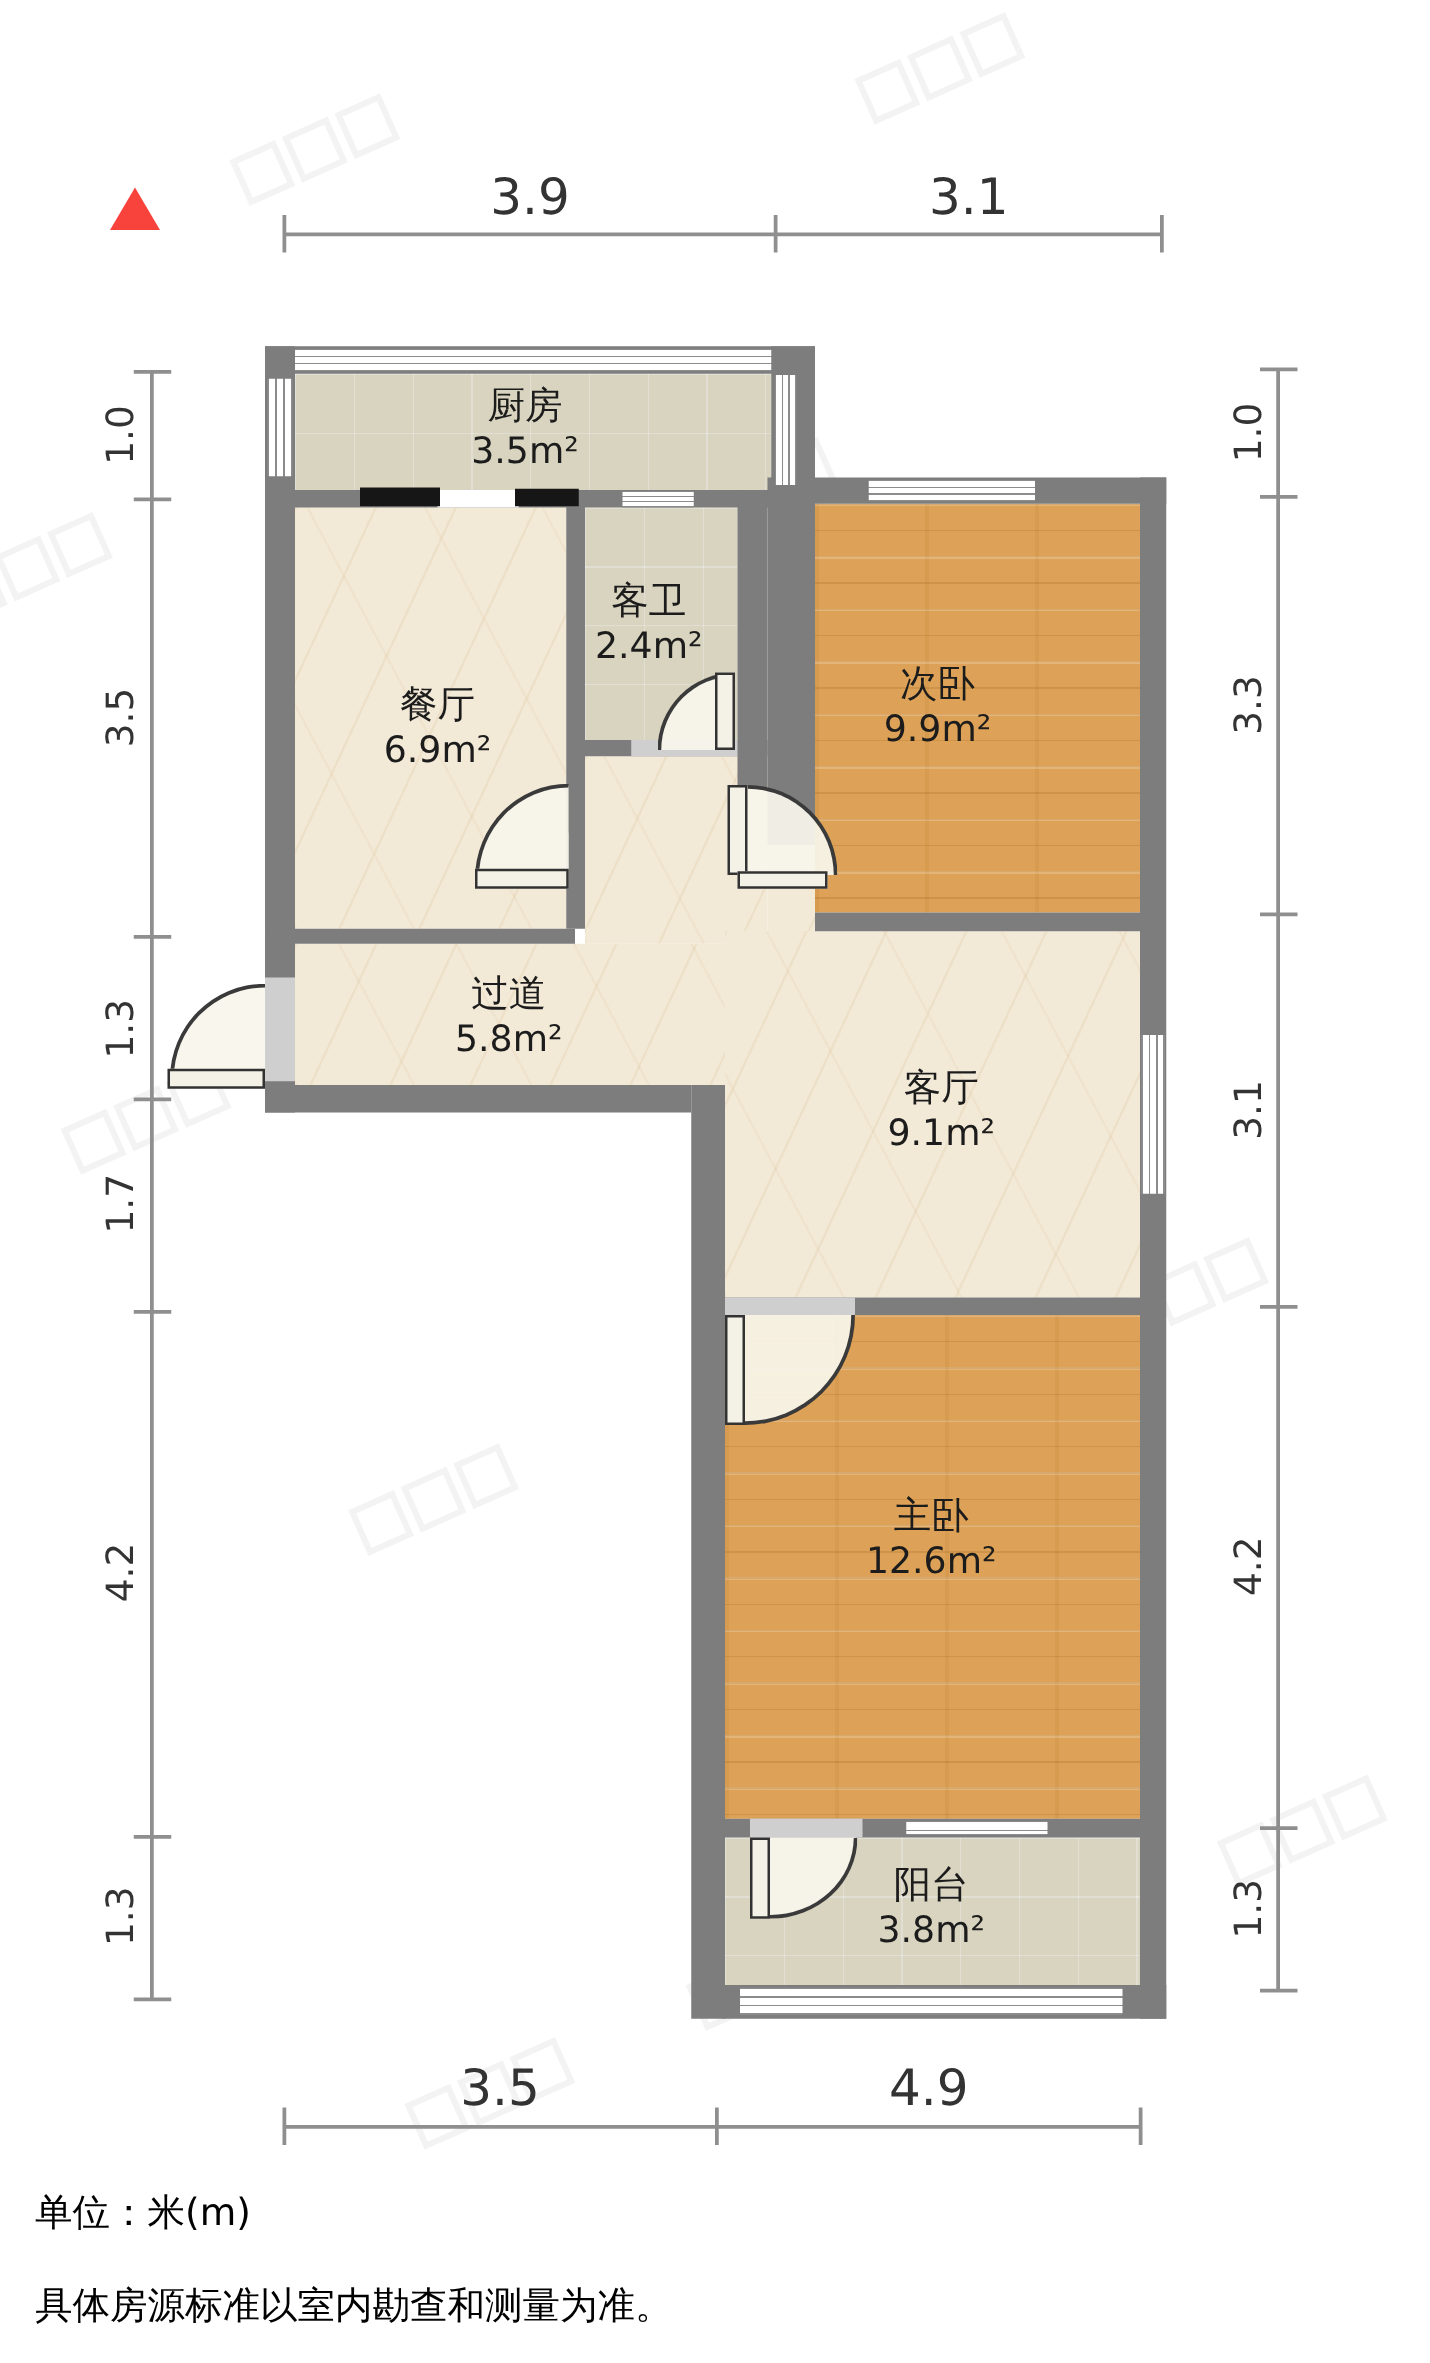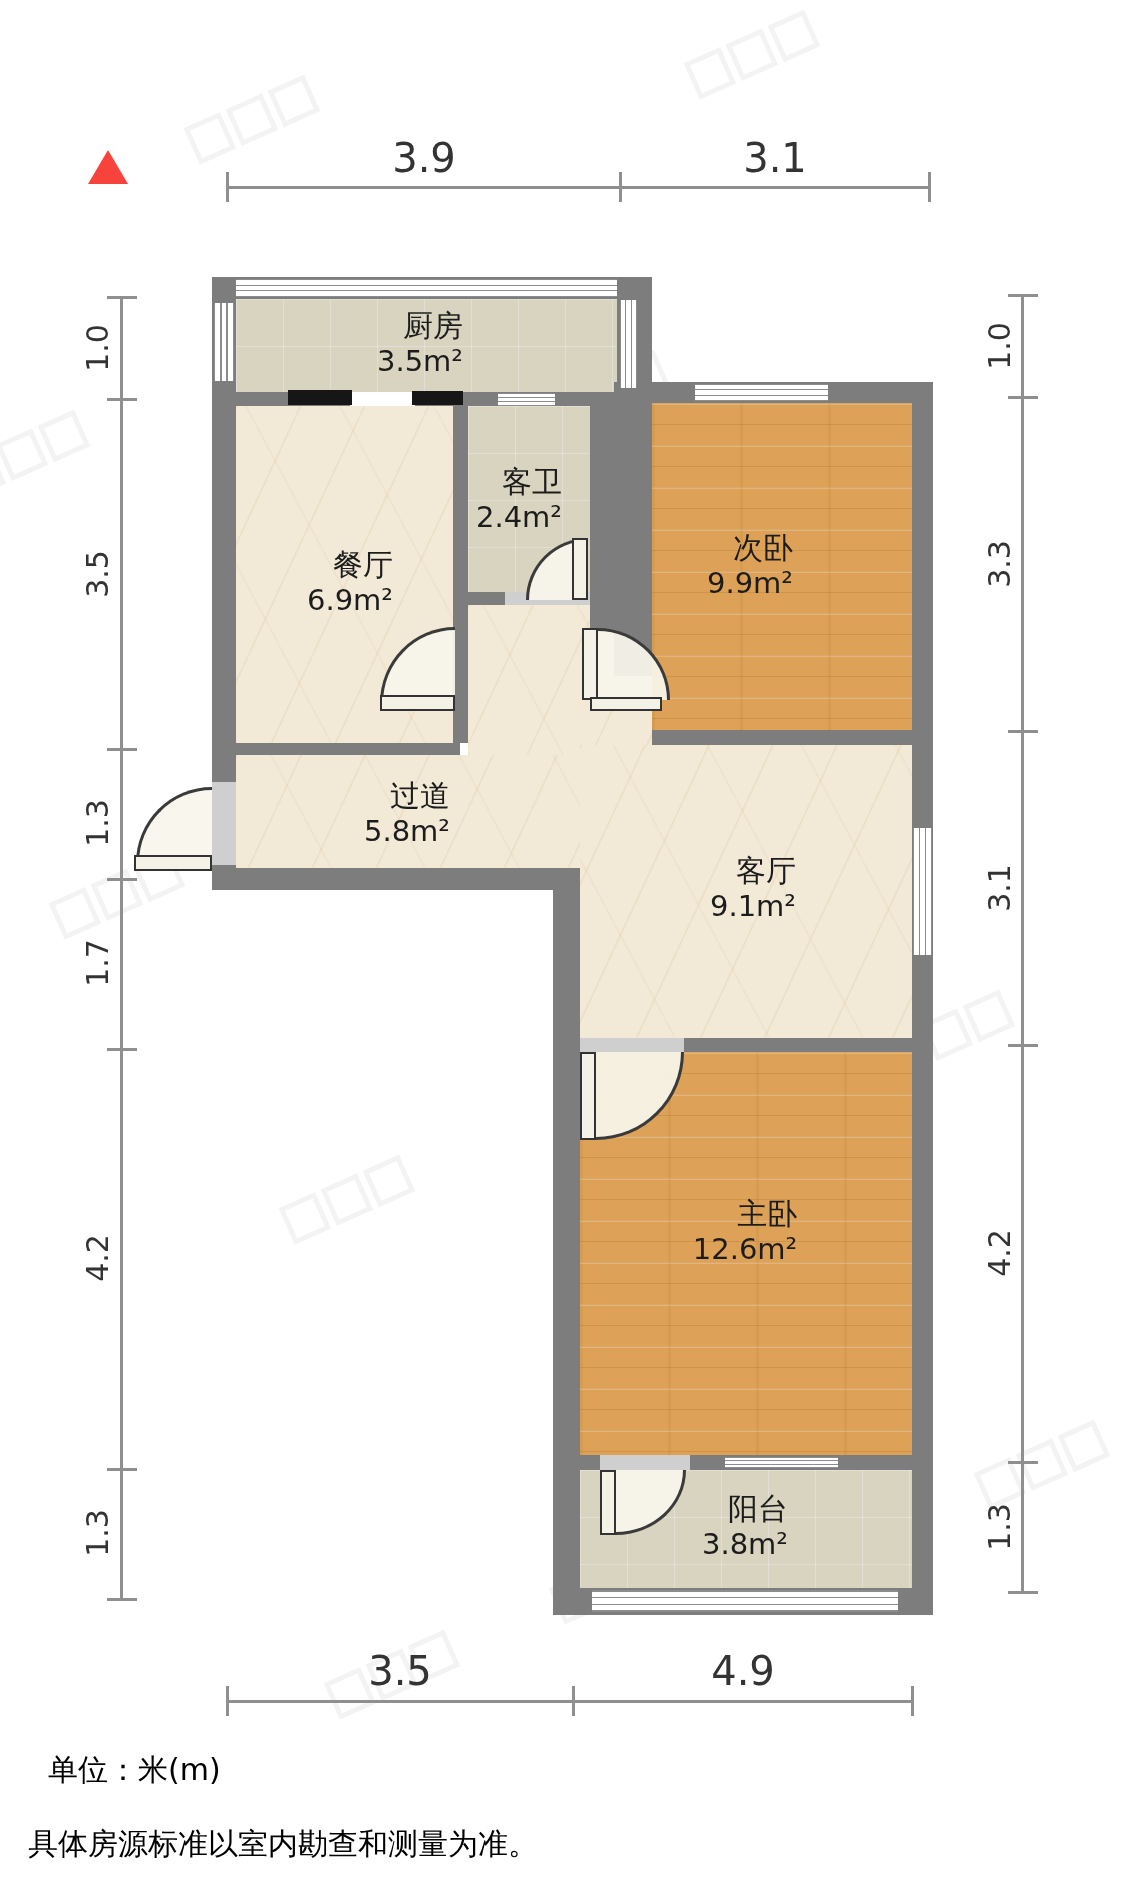--- a/index.html
+++ b/index.html
@@ -34,21 +34,21 @@
   .leaf{position:absolute;background:#f4f1e6;border:2px solid #333;box-sizing:border-box;}
   .arc{position:absolute;background:rgba(248,245,236,.93);box-sizing:border-box;}
   .arc-tl{border-top-left-radius:100% 100%;border-top:3px solid #3a3a3a;border-left:3px solid #3a3a3a;}
   .arc-tr{border-top-right-radius:100% 100%;border-top:3px solid #3a3a3a;border-right:3px solid #3a3a3a;}
   .arc-br{border-bottom-right-radius:100% 100%;border-bottom:3px solid #3a3a3a;border-right:3px solid #3a3a3a;}
   
   .dim-line{position:absolute;background:#8f8f8f;}
   .dim-label{position:absolute;color:#333;font-size:40px;white-space:nowrap;transform:translate(-50%,-50%);}
   .dim-label-rot{position:absolute;color:#333;font-size:30px;white-space:nowrap;transform:translate(-50%,-50%) rotate(-90deg);}
   
-  .room-label{position:absolute;transform:translate(-50%,-50%);text-align:right;color:#1c1c1c;line-height:1.2;white-space:nowrap;}
+  .room-label{position:absolute;transform:translate(-50%,-50%);text-align:center;color:#1c1c1c;line-height:1.2;white-space:nowrap;}
   .room-name{font-size:30px;display:block;}
   .room-area{font-size:29px;display:block;}
   
   .north{position:absolute;width:0;height:0;border-left:20px solid transparent;border-right:20px solid transparent;border-bottom:34px solid #f8423c;}
   
   .foot{position:absolute;color:#000;font-size:30px;white-space:nowrap;}
   
   .wm{position:absolute;width:150px;height:64px;transform:rotate(-24deg);opacity:.55;}
   .wm span{display:inline-block;width:40px;height:40px;border:5px solid #ebebeb;margin-right:6px;box-sizing:border-box;}
 </style>
@@ -204,16 +204,16 @@
   <div class="dim-line" style="left:1008px;top:730px;width:30px;height:3px;"></div>
   <div class="dim-line" style="left:1008px;top:1044px;width:30px;height:3px;"></div>
   <div class="dim-line" style="left:1008px;top:1461px;width:30px;height:3px;"></div>
   <div class="dim-line" style="left:1008px;top:1591px;width:30px;height:3px;"></div>
   <div class="dim-label-rot" style="left:999px;top:346px;">1.0</div>
   <div class="dim-label-rot" style="left:999px;top:564px;">3.3</div>
   <div class="dim-label-rot" style="left:999px;top:888px;">3.1</div>
   <div class="dim-label-rot" style="left:999px;top:1253px;">4.2</div>
   <div class="dim-label-rot" style="left:999px;top:1527px;">1.3</div>
 
-  <div class="foot" style="left:28px;top:1750px;margin-left:20px;">单位：米(m)</div>
+  <div class="foot" style="left:28px;top:1750px;">单位：米(m)</div>
   <div class="foot" style="left:28px;top:1824px;">具体房源标准以室内勘查和测量为准。</div>
 
 </div>
 
 </body></html>

